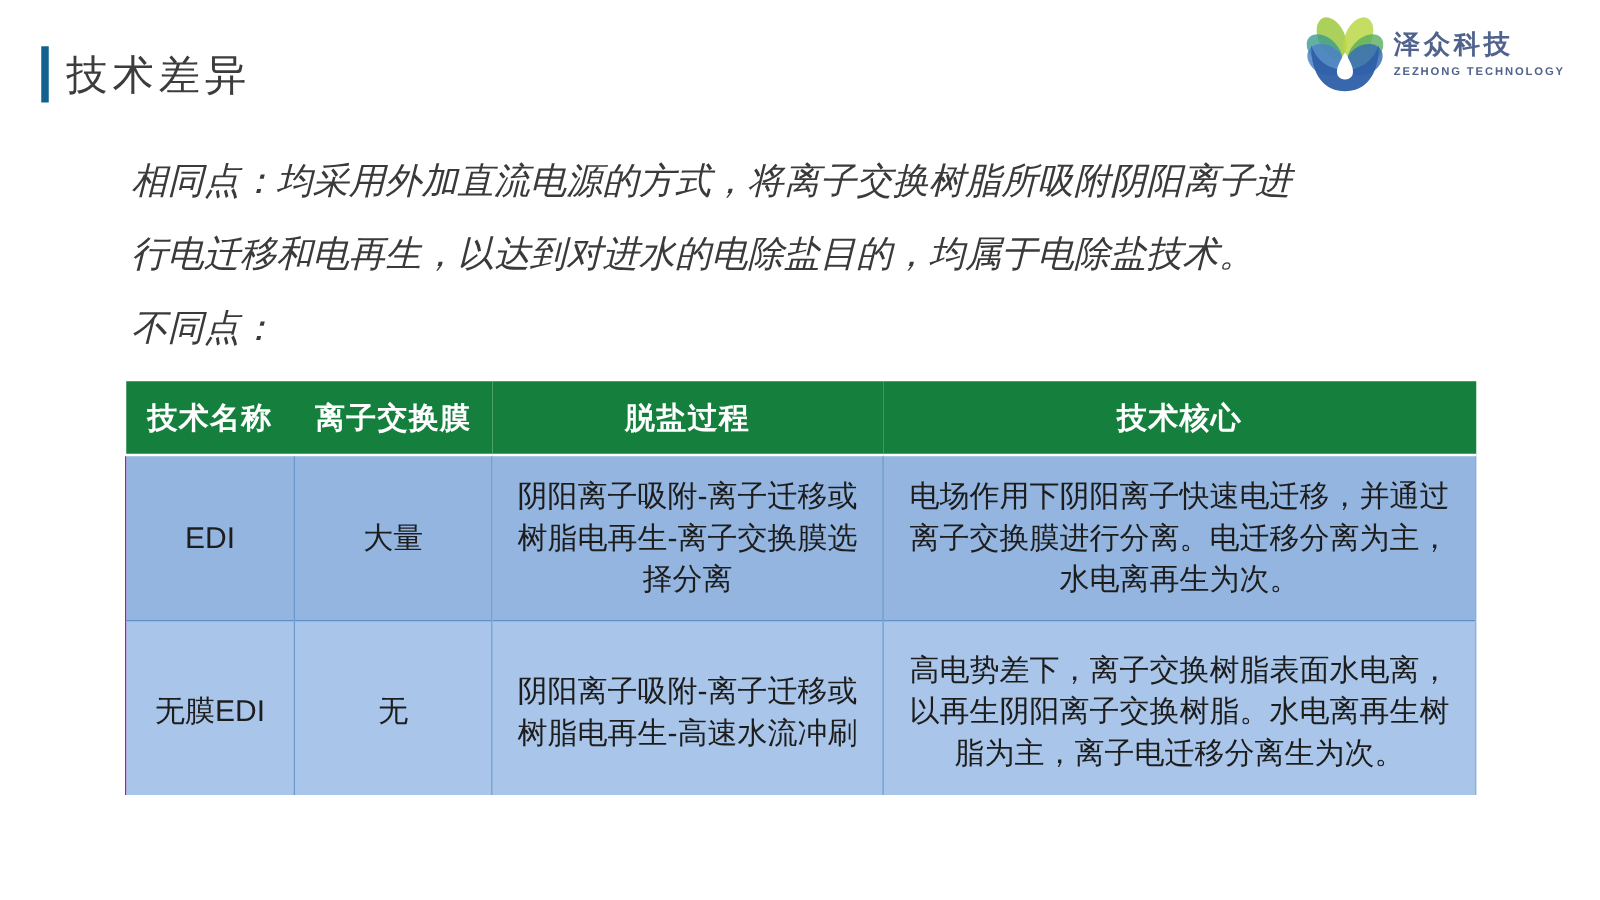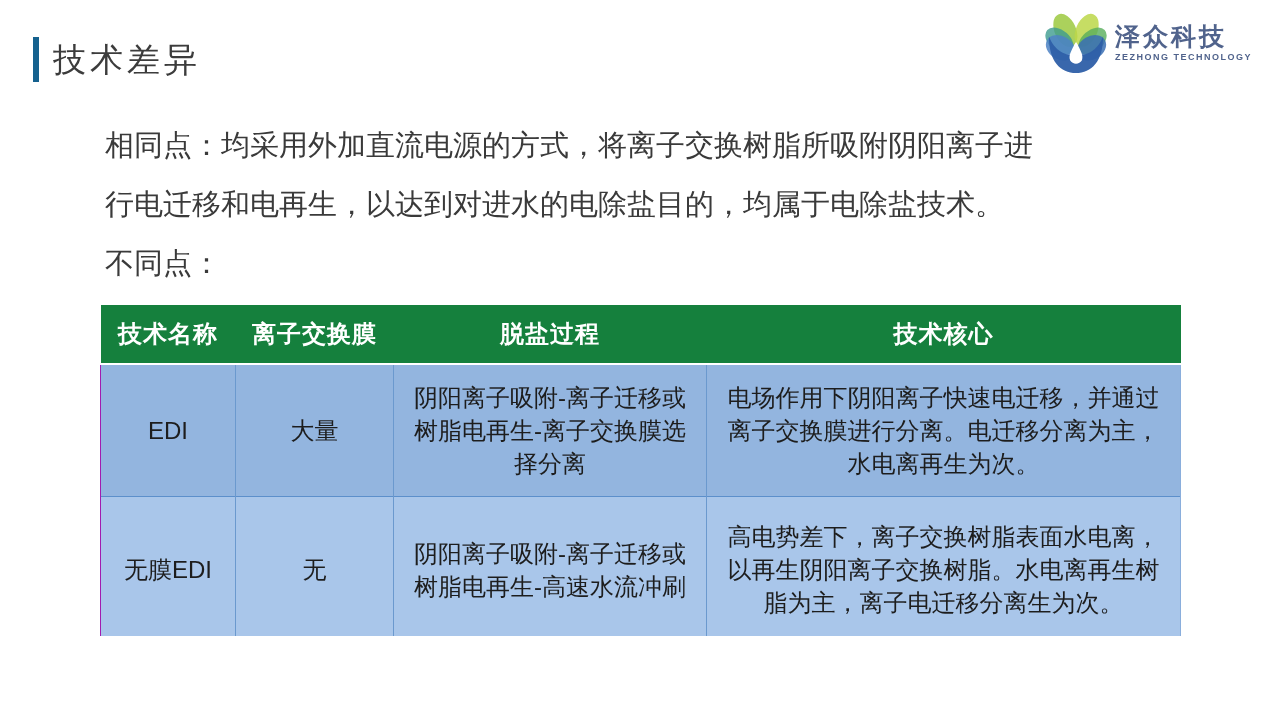--- a/index.html
+++ b/index.html
@@ -8,25 +8,25 @@
     font-family:"Liberation Sans",sans-serif;overflow:hidden;color:#3a3a3a;
   }
   
   .title-row{position:absolute;left:33px;top:37px;display:flex;align-items:center;}
   .accent-bar{width:6px;height:45px;background:#15618E;margin-right:14px;}
   .page-title{font-size:33px;letter-spacing:4px;color:#3c3c3c;line-height:45px;}
   
   .logo{position:absolute;top:8px;right:28px;display:flex;align-items:center;}
   .logo-mark{width:62px;height:68px;margin-right:8px;}
   .logo-text{display:flex;flex-direction:column;}
-  .logo-name{font-size:25px;font-weight:bold;color:#50638C;letter-spacing:3px;line-height:28px;}
+  .logo-name{font-size:21px;font-weight:bold;color:#50638C;letter-spacing:3px;line-height:28px;}
   .logo-sub{font-size:9px;font-weight:bold;color:#50638C;letter-spacing:1.5px;margin-top:2px;}
   
   .body-text{position:absolute;left:105px;top:116px;width:1090px;font-size:29px;color:#3a3a3a;}
-  .body-line{line-height:59px;white-space:nowrap;}
+  .body-line{line-height:59px;white-space:nowrap;font-style:italic;}
   
   .tech-table{
     position:absolute;left:100px;top:305px;width:1080px;
     border-collapse:collapse;table-layout:fixed;
   }
   .tech-table th{
     background:#15803d;color:#ffffff;font-weight:bold;font-size:24px;
     height:58px;text-align:center;letter-spacing:1px;
     border-bottom:2px solid #ffffff;padding:0;
   }

